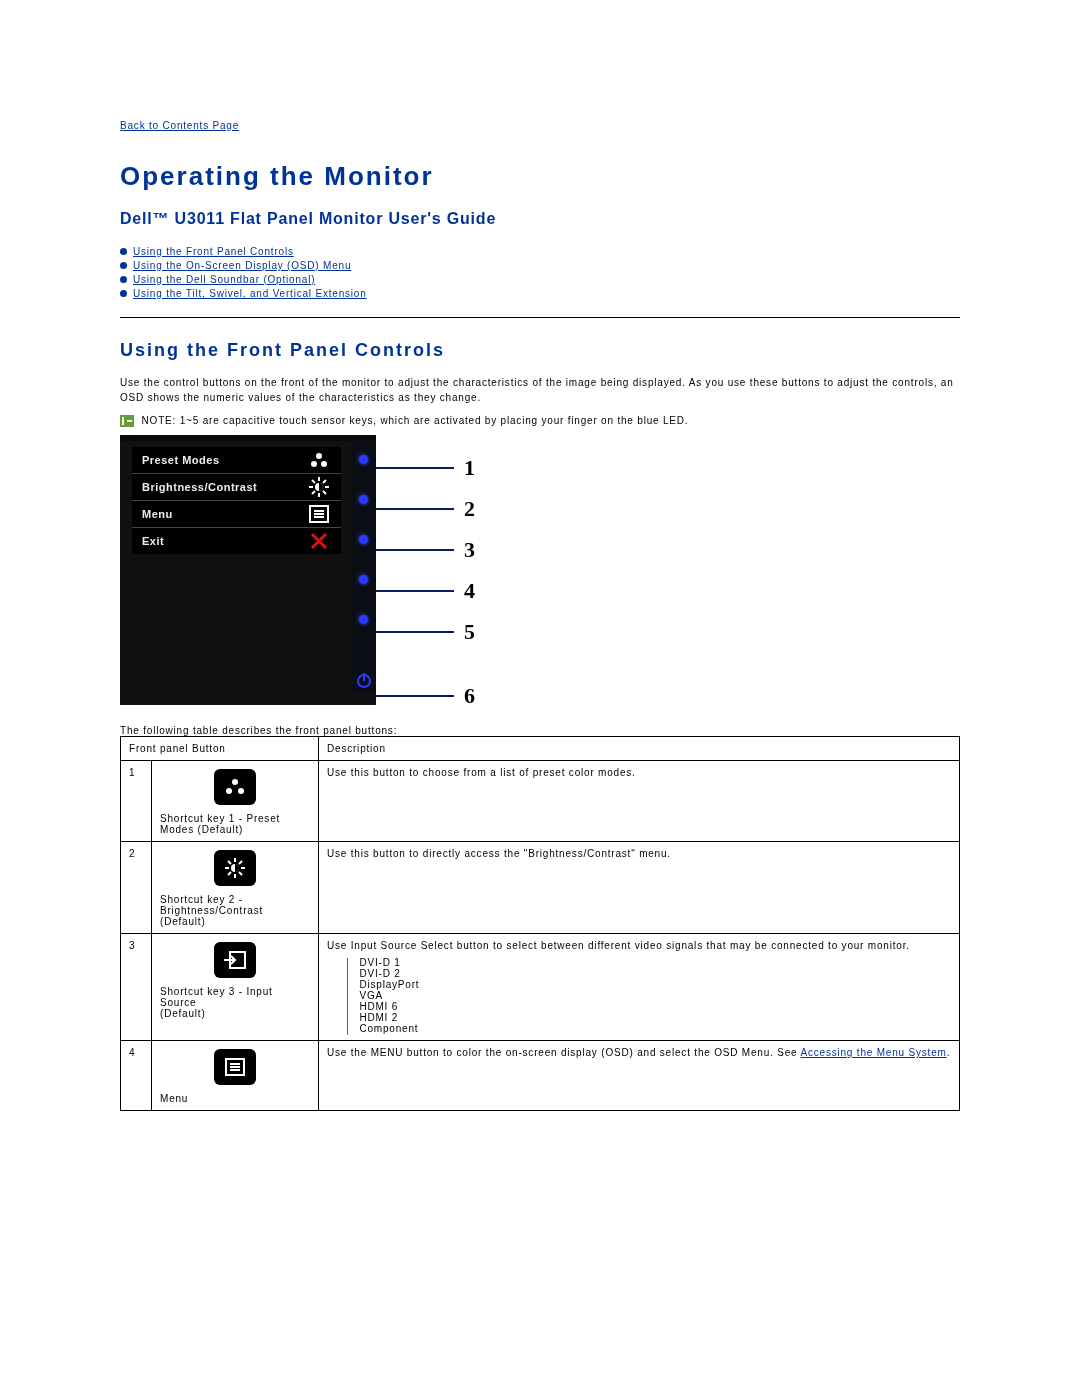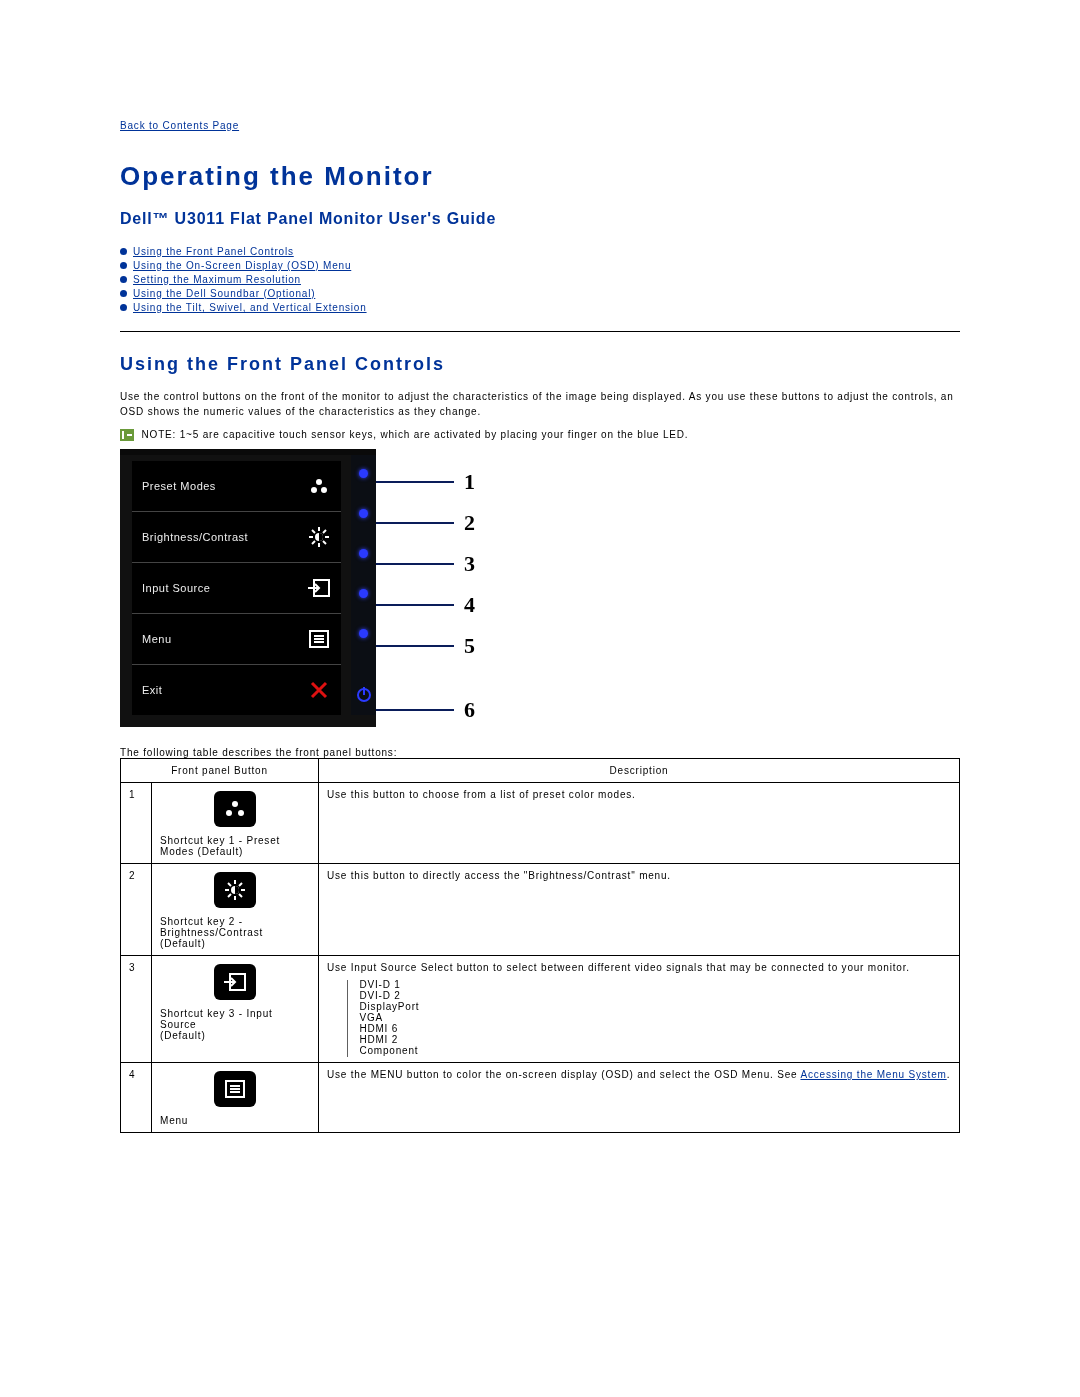--- a/index.html
+++ b/index.html
@@ -67,22 +67,22 @@
   
   .panel-wrap { display: flex; align-items: flex-start; margin: 6px 0 20px 0; }
   .panel {
     width: 256px; background: #111; position: relative;
     padding-bottom: 12px;
   }
   .panel-header { height: 6px; background: #0a0a0a; }
   .osd-list { background: #000; margin: 6px 10px 0 12px; }
   .osd-row {
     display: flex; align-items: center; justify-content: center;
-    color: #eee; font-weight: normal;
-    padding: 14px 10px; border-bottom: 1px solid #444;
+    color: #eee; font-weight: bold;
+    padding: 2px 10px; border-bottom: 1px solid #444;
     font-size: 11px; letter-spacing: 0.5px;
   }
   .osd-row:last-child { border-bottom: none; }
   .iconbox { width: 24px; height: 22px; display: flex; align-items: center; justify-content: center; }
   .iconbox svg { display: block; }
   .osd-label { flex: 1; }
   .led-col {
     width: 25px; background: #0b0e14;
     display: flex; flex-direction: column; align-items: center;
     padding-top: 14px; gap: 31px;
@@ -99,21 +99,21 @@
   table.btns {
     border-collapse: collapse; width: 100%;
     border: 1px solid #000;
   }
   table.btns th, table.btns td {
     border: 1px solid #000;
     padding: 6px 8px;
     vertical-align: top;
     text-align: left;
   }
-  table.btns th { text-align: center; font-weight: normal; }
+  table.btns th { text-align: left; font-weight: normal; }
   td.numcell { width: 14px; text-align: center; }
   td.btncell { width: 150px; text-align: center; }
   .chip {
     display: flex; align-items: center; justify-content: center;
     width: 42px; height: 36px; border-radius: 6px;
     background: #000; color: #fff; margin: 2px auto 8px auto;
   }
   ul.src-list { list-style: none; padding: 0; margin: 6px 0 0 18px; }
   ul.src-list li::before { content: "\2502"; margin-right: 8px; font-size: 9px; }
 </style>
@@ -121,21 +121,20 @@
 <body>
 
 <div><a href="#">Back to Contents Page</a></div>
 
 <div class="page-title">Operating the Monitor</div>
 <div class="subtitle">Dell™ U3011 Flat Panel Monitor User's Guide</div>
 
 <ul class="toc">
   <li><span class="bullet"></span><a href="#">Using the Front Panel Controls</a></li>
   <li><span class="bullet"></span><a href="#">Using the On-Screen Display (OSD) Menu</a></li>
-  <li><span class="bullet"></span><a href="#">Setting the Maximum Resolution</a></li>
   <li><span class="bullet"></span><a href="#">Using the Dell Soundbar (Optional)</a></li>
   <li><span class="bullet"></span><a href="#">Using the Tilt, Swivel, and Vertical Extension</a></li>
 </ul>
 
 <hr class="section-rule">
 
 <div class="section-title">Using the Front Panel Controls</div>
 <div class="para">Use the control buttons on the front of the monitor to adjust the characteristics of the image being displayed. As you use these buttons to adjust the controls, an OSD shows the numeric values of the characteristics as they change.</div>
 <div class="note-line">
   <span class="note-icon"></span><span> NOTE:</span><span> 1~5 are capacitive touch sensor keys, which are activated by placing your finger on the blue LED.</span>
@@ -170,29 +169,20 @@
                     <line x1="4" y1="4" x2="7" y2="7"></line>
                     <line x1="15" y1="15" x2="18" y2="18"></line>
                     <line x1="18" y1="4" x2="15" y2="7"></line>
                     <line x1="7" y1="15" x2="4" y2="18"></line>
                   </g>
                   <path d="M11 7 a4 4 0 0 1 0 8 z" fill="#000"></path>
                 </svg>
             </span>
           </div>
           <div class="osd-row">
-            <span class="osd-label">Input Source</span>
-            <span class="iconbox">
-              <svg width="22" height="18" viewBox="0 0 22 18">
-                  <rect x="6" y="1" width="15" height="16" fill="none" stroke="#fff" stroke-width="2"></rect>
-                  <path d="M0 9 h10 M7 5 l4 4 -4 4" fill="none" stroke="#fff" stroke-width="2"></path>
-                </svg>
-            </span>
-          </div>
-          <div class="osd-row">
             <span class="osd-label">Menu</span>
             <span class="iconbox">
               <svg width="20" height="18" viewBox="0 0 20 18">
                   <rect x="1" y="1" width="18" height="16" fill="none" stroke="#fff" stroke-width="2"></rect>
                   <line x1="5" y1="6" x2="15" y2="6" stroke="#fff" stroke-width="2"></line>
                   <line x1="5" y1="9" x2="15" y2="9" stroke="#fff" stroke-width="2"></line>
                   <line x1="5" y1="12" x2="15" y2="12" stroke="#fff" stroke-width="2"></line>
                 </svg>
             </span>
           </div>

